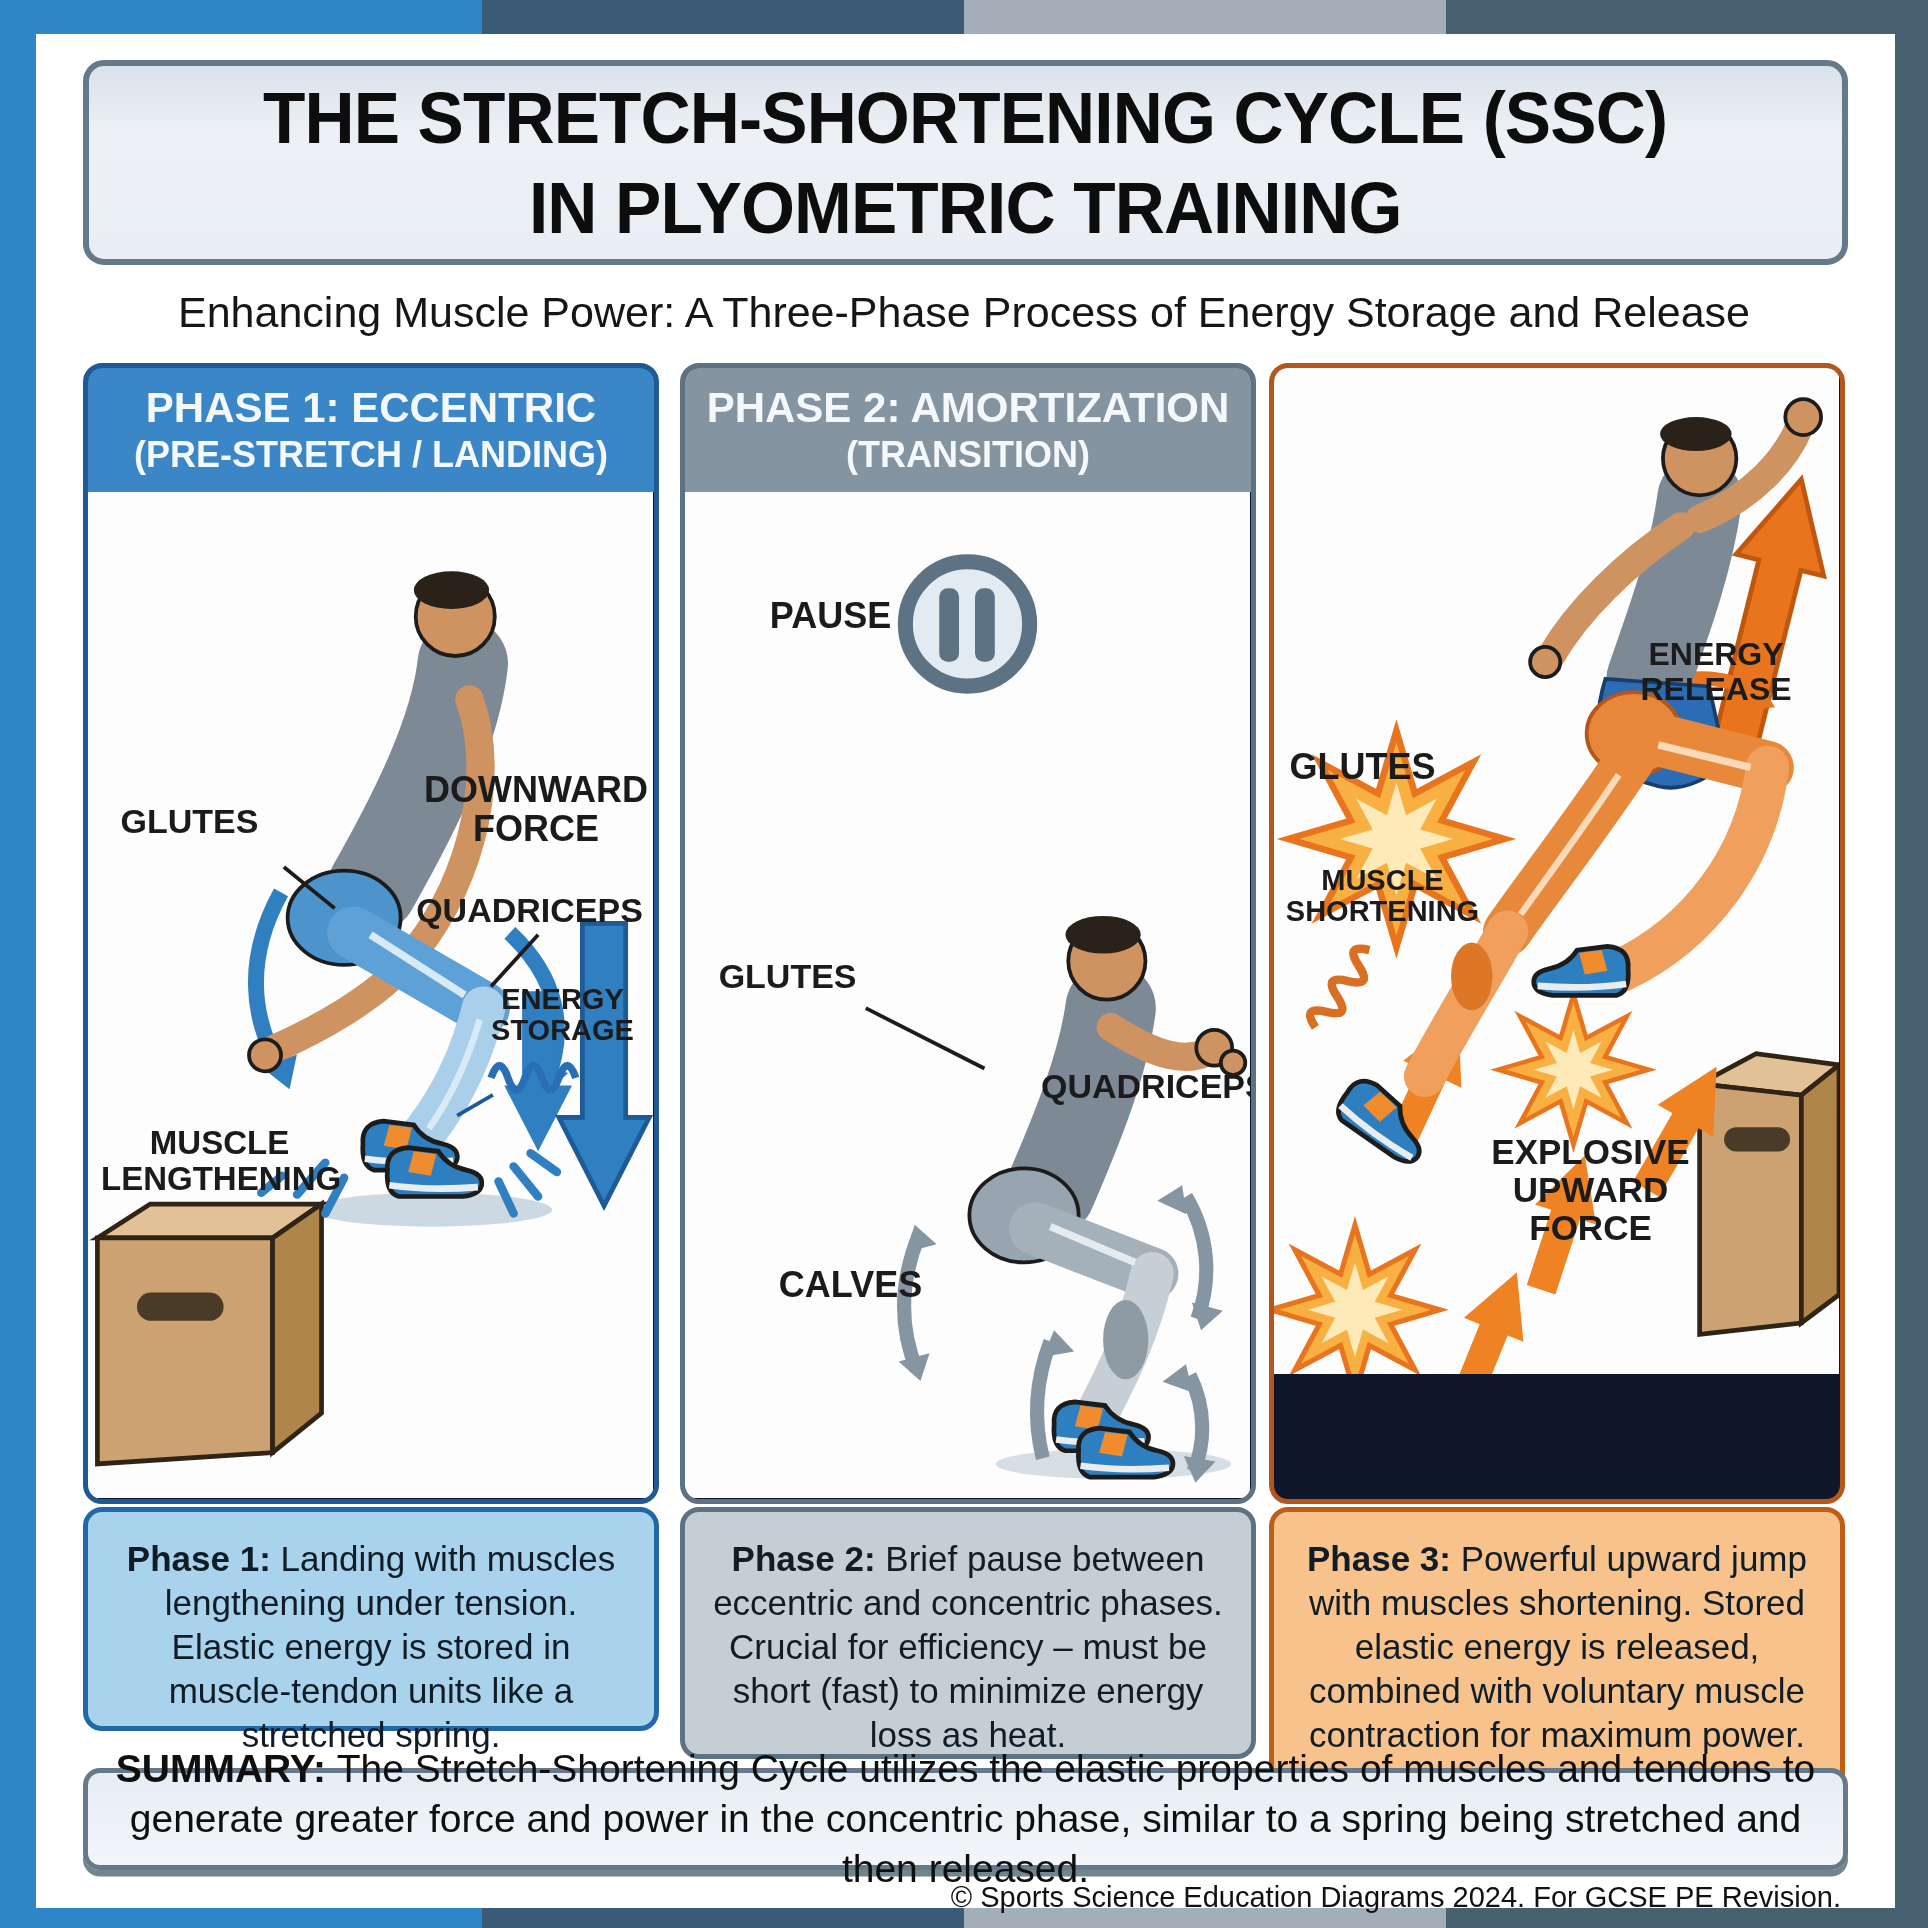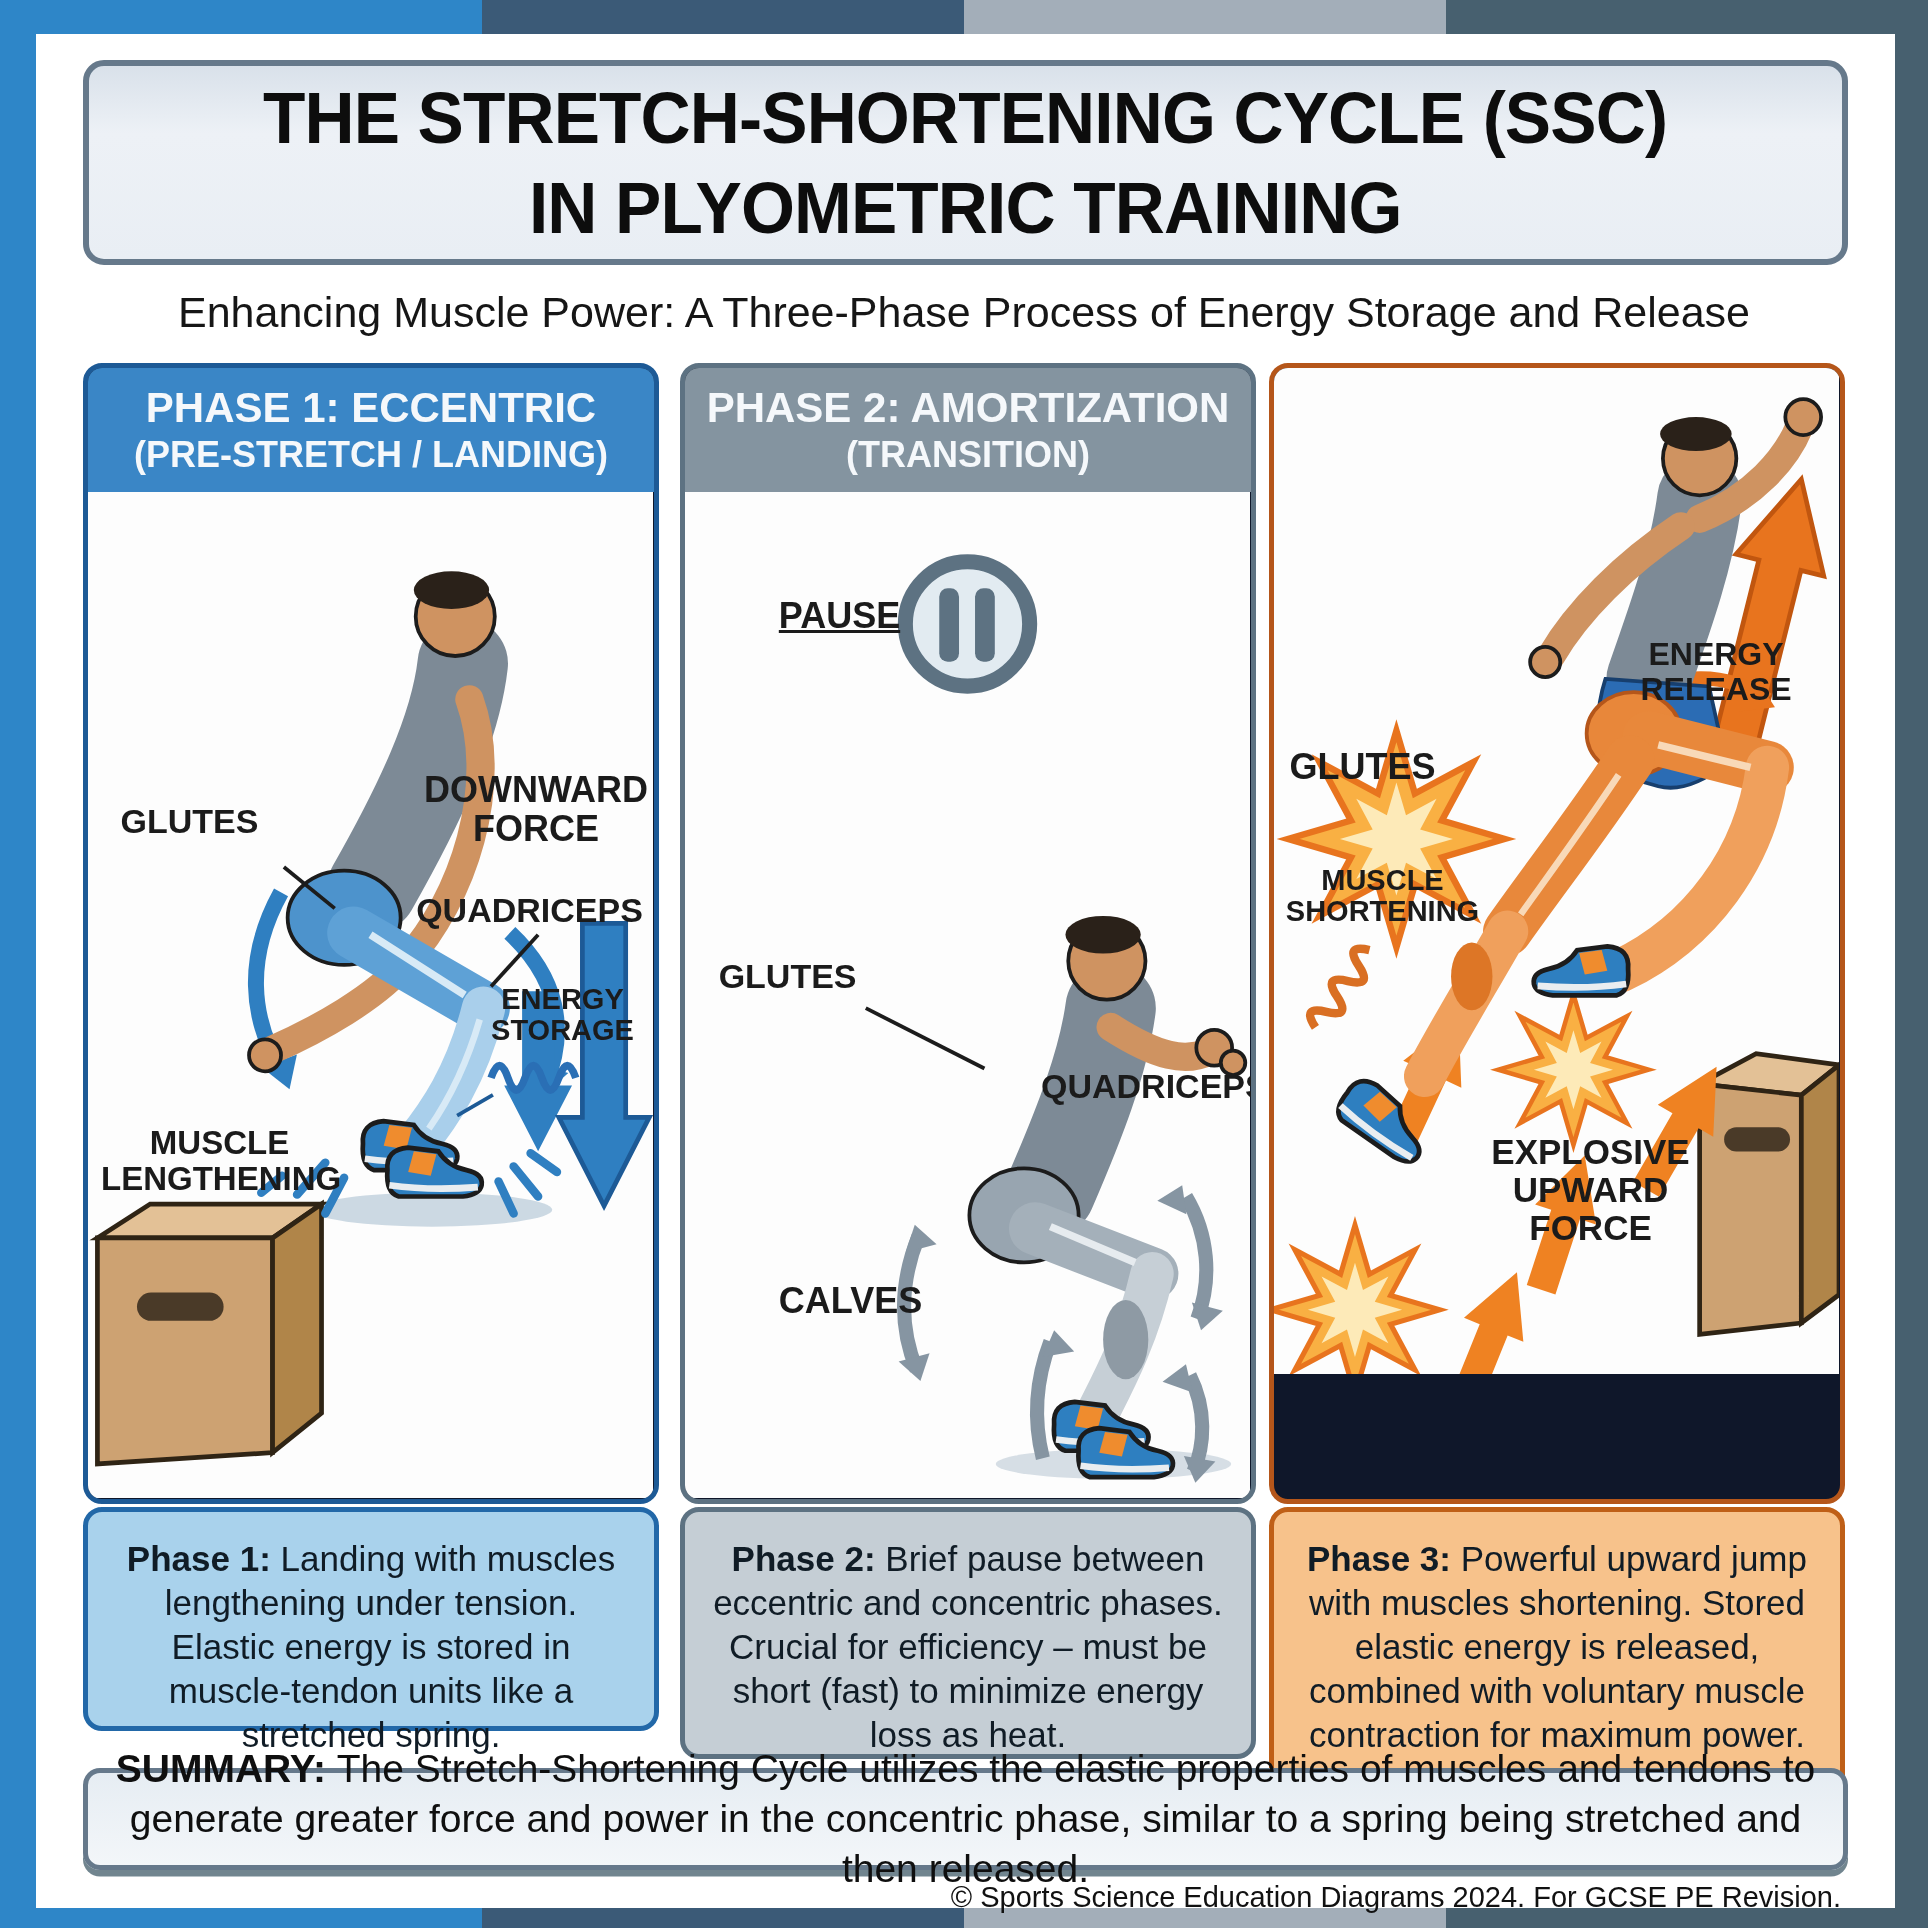--- a/index.html
+++ b/index.html
@@ -208,24 +208,24 @@
             <use href="#p2ah" transform="translate(250,944) rotate(165)"></use>
             <use href="#p2ah" transform="translate(528,736) rotate(25)"></use>
             <use href="#p2ah" transform="translate(548,890) rotate(195)"></use>
             <use href="#p2ah" transform="translate(532,926) rotate(20)"></use>
             <use href="#p2ah" transform="translate(542,1052) rotate(190)"></use>
             <use href="#p2ah" transform="translate(392,890) rotate(350)"></use>
           </g>
           <path d="M192,548 L318,612" stroke="#1c1c1c" stroke-width="4"></path>
           <path d="M452,640 L420,700" stroke="#1c1c1c" stroke-width="0"></path>
         </svg>
-        <div class="lbl" style="left:84px;top:105px;width:141px;font-size:36px;text-decoration:underline;">PAUSE</div>
+        <div class="lbl" style="left:75px;top:105px;width:141px;font-size:36px;">PAUSE</div>
         <div class="lbl" style="left:22.6px;top:466px;width:160px;font-size:34px;">GLUTES</div>
         <div class="lbl" style="left:356px;top:576px;width:211px;font-size:34px;">QUADRICEPS</div>
-        <div class="lbl" style="left:81px;top:774px;width:169px;font-size:36px;margin-top:16px;">CALVES</div>
+        <div class="lbl" style="left:81px;top:774px;width:169px;font-size:36px;">CALVES</div>
       </div>
     </div>
     <div class="desc-box desc2">
       <span class="desc-title">Phase 2:</span><span>Brief pause between eccentric and concentric phases. Crucial for efficiency – must be short (fast) to minimize energy loss as heat.</span>
     </div>
   </div>
 
   <div class="col" id="col3">
     <div class="col-frame frame3">
       <div class="col-body">

